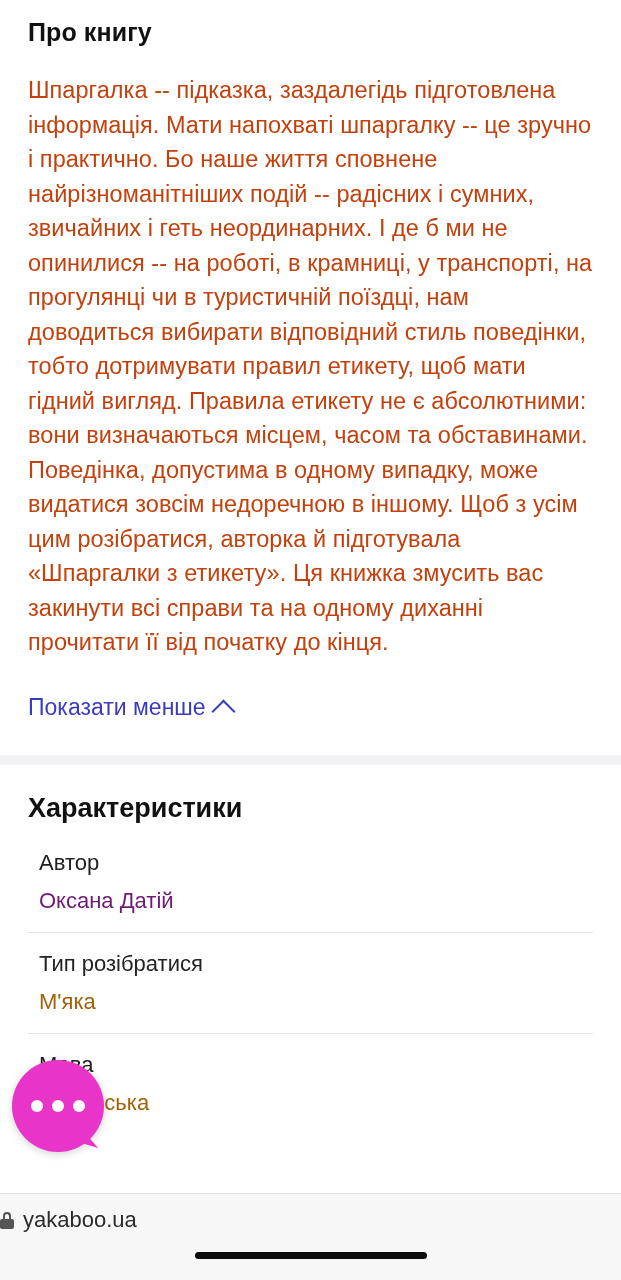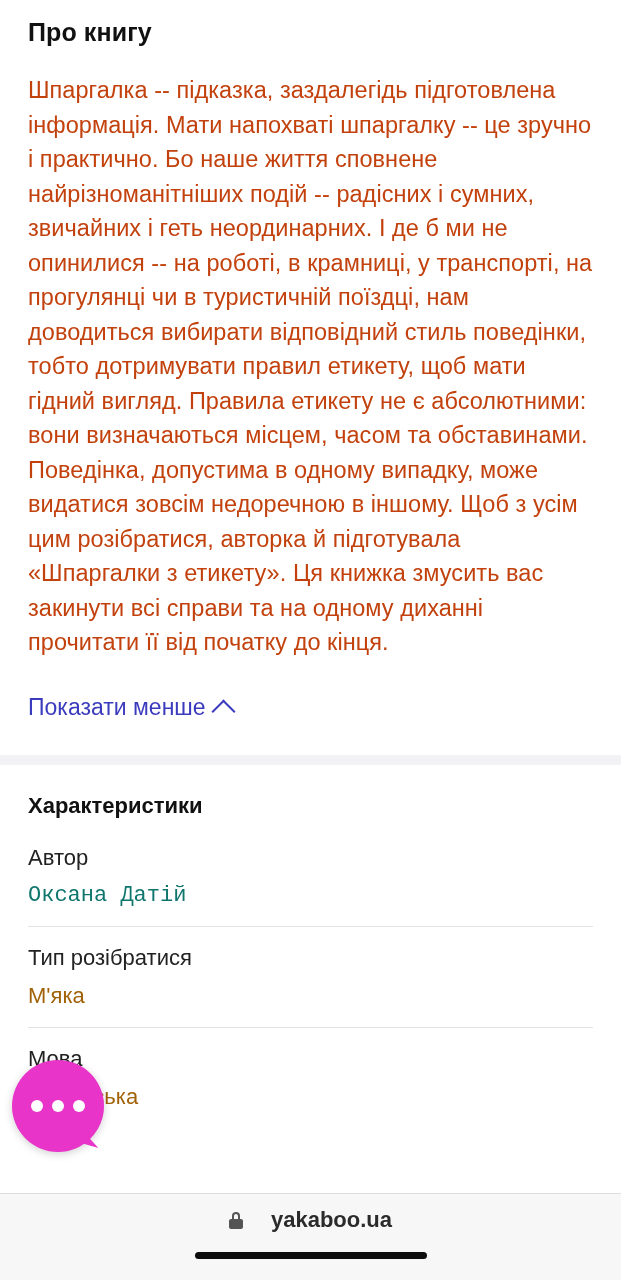--- a/index.html
+++ b/index.html
@@ -67,39 +67,39 @@
     height: 10px;
     background: #f2f2f4;
     margin-top: 34px;
   }
 
   
   .specs-section {
     padding: 28px 28px 0 28px;
   }
   .specs-title {
-    font-size: 22px;
+    font-size: 27px;
     color: #111111;
     margin: 0 0 26px 0;
   }
   .spec-row {
     padding: 0 0 18px 0;
+    margin-left: 11px;
   }
   .spec-label {
     font-size: 22px;
     color: #222222;
     margin-bottom: 12px;
   }
   .spec-value {
     font-size: 22px;
     color: #a16207;
   }
   .spec-value.link {
-    color: #0f766e;
-    font-family: Liberation Mono, monospace;
+    color: #701a75;
   }
   .spec-sep {
     height: 1px;
     background: #e3e3e6;
     margin: 0 0 18px 0;
   }
 
   
   .chat-bubble {
     position: absolute;
@@ -149,25 +149,24 @@
     height: 86px;
     background: #f7f7f8;
     border-top: 1px solid #dededf;
     display: flex;
     flex-direction: column;
     align-items: center;
   }
   .url-row {
     display: flex;
     align-items: center;
-    justify-content: center;
-    gap: 28px;
+    justify-content: flex-start;
+    gap: 9px;
     height: 52px;
     width: 100%;
-    font-weight: bold;
   }
   .lock-icon {
     width: 14px;
     height: 17px;
     position: relative;
     display: inline-block;
   }
   .lock-icon .body {
     position: absolute;
     bottom: 0;

